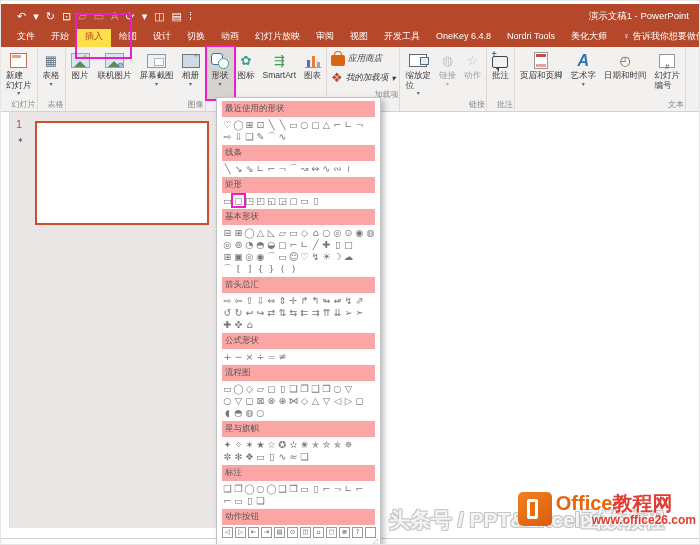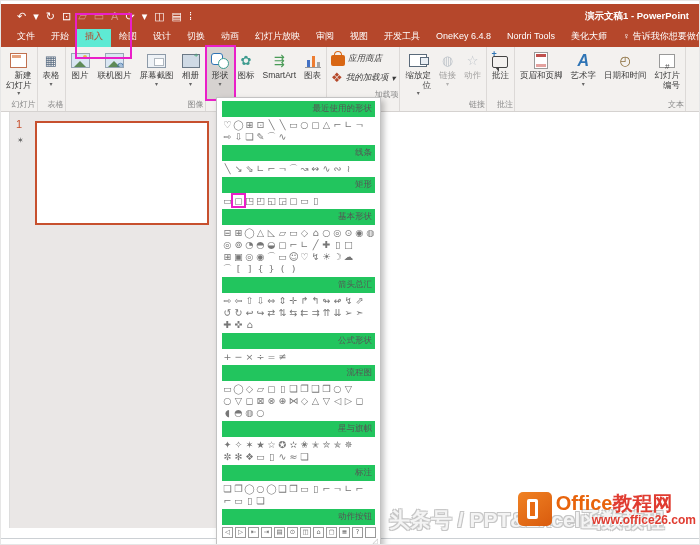--- a/index.html
+++ b/index.html
@@ -3,35 +3,35 @@
 <meta charset="utf-8">
 <style>
   html,body{margin:0;padding:0;background:#fff;}
   .page{position:relative;width:700px;height:545px;overflow:hidden;background:#fff;
         font-family:"Liberation Sans",sans-serif;border:1px solid #e6e6e6;box-sizing:border-box;}
   
   .titlebar{position:absolute;left:0;top:3px;width:100%;height:25px;background:#b5472b;}
   .qat{position:absolute;left:16px;top:4px;display:flex;align-items:center;gap:7px;color:#fff;}
   .qat span{font-size:11px;line-height:16px;}
   .qat .faded{opacity:.4;}
-  .wtitle{position:absolute;right:10px;top:6px;font-size:9.5px;color:#fff;font-weight:bold;}
+  .wtitle{position:absolute;right:10px;top:6px;font-size:9.5px;color:#fff;}
   
   .tabs{position:absolute;left:0;top:28px;width:100%;height:18px;background:#b5472b;display:flex;align-items:stretch;padding-left:8px;}
   .tab{color:#fff;font-size:9px;padding:4px 8px 8px;white-space:nowrap;display:flex;align-items:center;gap:3px;}
-  .tab.sel{background:#5eead4;color:#b5472b;}
+  .tab.sel{background:#fde047;color:#b5472b;}
   .tab .bulb{font-size:9px;}
   
   .ribbon{position:absolute;left:0;top:46px;width:100%;height:64px;background:#f3f1ef;
           border-bottom:1px solid #d5d2d0;display:flex;align-items:stretch;}
   .rgroup{display:flex;flex-direction:column;border-right:1px solid #dcd9d7;padding:0 1px;}
   .btnrow{flex:1;display:flex;align-items:stretch;}
   .glabel{height:12px;font-size:8px;color:#8a8a8a;text-align:right;line-height:12px;white-space:nowrap;}
   .rbtn{display:flex;flex-direction:column;align-items:center;padding:3px 4px 0;cursor:default;}
   .rbtn .ricon{height:21px;display:flex;align-items:center;justify-content:center;}
-  .rbtn .rlabel{font-size:8.5px;line-height:9.5px;color:#3b3b3b;text-align:right;white-space:pre-line;}
+  .rbtn .rlabel{font-size:8.5px;line-height:9.5px;color:#3b3b3b;text-align:left;white-space:pre-line;}
   .rbtn .caret{font-size:6px;color:#666;line-height:6px;}
   .rbtn.dis{opacity:.45;}
   .rbtn.hl{background:#d6d2d0;outline:2px solid #ea1fc8;outline-offset:0;}
   .smallcol{display:flex;flex-direction:column;justify-content:flex-start;padding:4px 3px;gap:5px;font-style:italic;}
   .sbtn{display:flex;align-items:center;gap:3px;font-size:8.5px;color:#3b3b3b;white-space:nowrap;}
   .gicon{font-size:13px;line-height:14px;font-family:"DejaVu Sans",sans-serif;}
   
   .i-newslide{width:15px;height:13px;border:1px solid #c0704f;background:#fff;position:relative;}
   .i-newslide:before{content:"";position:absolute;left:1px;top:1px;width:9px;height:3px;background:#e5a27e;}
   .i-pic,.i-pic2{width:17px;height:13px;border:1px solid #97a6b4;background:#d9e6f2;position:relative;overflow:hidden;}
@@ -64,21 +64,21 @@
   .i-slidenum{width:14px;height:12px;border:1px solid #999;background:#fff;text-align:center;}
   .i-slidenum:before{content:"#";font-size:8px;color:#555;line-height:12px;}
   
   .canvas{position:absolute;left:8px;top:111px;width:237px;height:416px;background:#eae7e6;border-left:1px solid #ddd;}
   .slidenum{position:absolute;left:6px;top:6px;color:#c7502e;font-size:11px;}
   .animstar{position:absolute;left:7px;top:24px;color:#666;font-size:8px;}
   .thumb{position:absolute;left:25px;top:9px;width:170px;height:100px;background:#fff;border:2px solid #c7502e;}
   
   .menu{position:absolute;left:215px;top:96px;width:165px;background:#fff;border:1px solid #c3c3c3;
         box-shadow:3px 3px 6px rgba(0,0,0,.25);padding:2px 5px 6px;box-sizing:border-box;z-index:40;}
-  .mhdr{background:#22c55e;margin:3px 0 2px;padding:2px 3px;font-size:8.5px;color:#555;text-align:right;}
+  .mhdr{background:#fca5a5;margin:3px 0 2px;padding:2px 3px;font-size:8.5px;color:#555;}
   .mhdr:first-child{margin-top:1px;}
   .mrow{display:flex;margin:1px 0;}
   .mico{width:11px;height:11px;font-size:9.5px;line-height:11px;color:#777;text-align:center;
         font-family:"DejaVu Sans",sans-serif;flex:0 0 auto;}
   .mico.box{width:9px;height:9px;border:1px solid #999;font-size:6.5px;line-height:9px;margin-right:2px;color:#666;}
   .mico.hlico{box-shadow:0 0 0 2px #ea1fc8;}
   .mresize{position:absolute;right:2px;bottom:0;color:#bbb;font-size:7px;}
   
   .rect1{position:absolute;left:74px;top:12px;width:53px;height:42px;border:2px solid #ea1fc8;z-index:60;}
   

